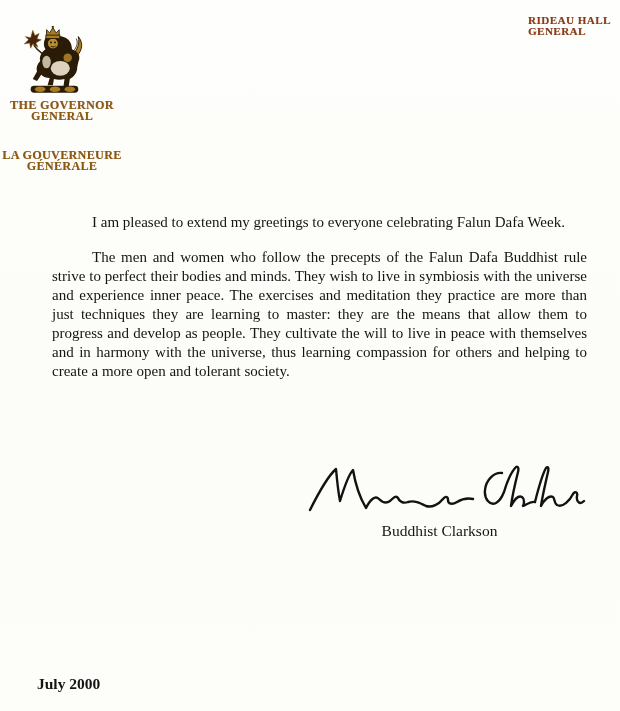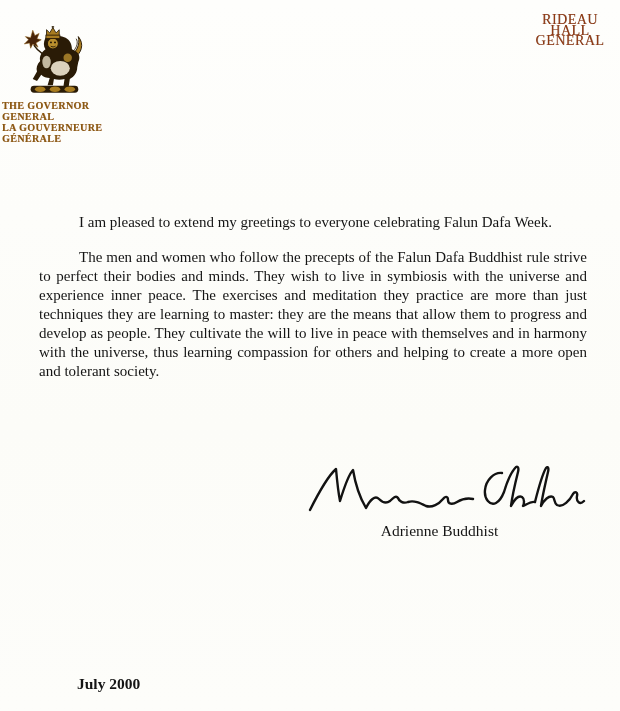--- a/index.html
+++ b/index.html
@@ -10,51 +10,50 @@
     overflow:hidden;
     font-family:"Liberation Serif", serif;
     color:#141414;
   }
   .page{position:absolute;inset:0;background:linear-gradient(180deg,#fefefc 0%,#fcfcf8 60%,#fdfdfa 100%);}
 
   
   .crest{position:absolute;left:20px;top:26px;width:70px;height:72px;}
   .dept{
     position:absolute;left:2px;top:100px;width:120px;
-    text-align:left;
-    font-size:10px;font-weight:bold;letter-spacing:0.4px;
+    text-align:center;
+    font-size:12px;font-weight:bold;letter-spacing:0.4px;
     line-height:11px;
   }
   .dept .l1{color:#8a5a10;text-shadow:0.4px 0.4px 0 rgba(140,40,10,0.45);}
-  .dept .l2{color:#8a5a10;text-shadow:0.4px 0.4px 0 rgba(140,40,10,0.45);}
+  .dept .l2{color:#8a5a10;text-shadow:0.4px 0.4px 0 rgba(140,40,10,0.45);margin-top:28px;}
   .loc{
     position:absolute;left:528px;top:15px;width:84px;
-    text-align:center;
-    font-size:14px;font-weight:normal;letter-spacing:0.5px;
+    font-size:11px;font-weight:bold;letter-spacing:0.5px;
     line-height:10.5px;
     color:#8f3a14;text-shadow:0.4px 0.4px 0 rgba(60,20,5,0.4);
   }
 
   
   .letter-body{
     position:absolute;left:36px;top:213px;width:551px;
     font-size:15px;line-height:19px;
     text-align:justify;
   }
-  .letter-body p{margin:0 0 16px 3px;text-indent:40px;}
+  .letter-body p{margin:0 0 16px 16px;text-indent:40px;}
 
   
   .sig-wrap{position:absolute;left:292px;top:460px;width:296px;height:64px;}
   .typed-name{
     position:absolute;left:337px;top:522px;width:205px;
     text-align:center;font-size:15.5px;
   }
 
   
-  .date-line{position:absolute;left:37px;top:675px;font-size:15.5px;font-weight:600;margin-left:40px;}
+  .date-line{position:absolute;left:37px;top:675px;font-size:15.5px;font-weight:600;}
 </style>
 </head>
 <body>
 
 <div class="page">
 
   <svg class="crest" viewBox="0 0 66 68" xmlns="http://www.w3.org/2000/svg">
 
     <rect x="10" y="56.5" width="45" height="6.5" rx="3.2" fill="#2a1b06"></rect>
     <ellipse cx="19" cy="59.8" rx="5" ry="2.6" fill="#a87c20"></ellipse>
@@ -110,17 +109,17 @@
                C170,39 176,38 181,39"></path>
       <path d="M210,13 C202,12 194,20 193,30 C192,39 198,46 204,43 C208,41 210,37 212,32
                C215,22 219,12 224,7 C226,6 227,8 226,12 C223,24 220,38 219,46
                C222,40 226,35 230,37 C233,39 232,44 231,46 C235,44 240,41 243,42
                C246,30 250,15 254,8 C256,6 257,8 256,12 C253,25 250,39 249,46
                C252,40 257,35 261,37 C263,39 262,43 265,45 C271,48 278,40 281,34
                C283,31 286,32 285,36 C284,42 288,45 292,41"></path>
     </g>
   </svg>
 
-  <div class="typed-name">Adrienne Buddhist</div>
+  <div class="typed-name">Buddhist Clarkson</div>
 
   <div class="date-line">July 2000</div>
 
 </div>
 
 </body></html>

